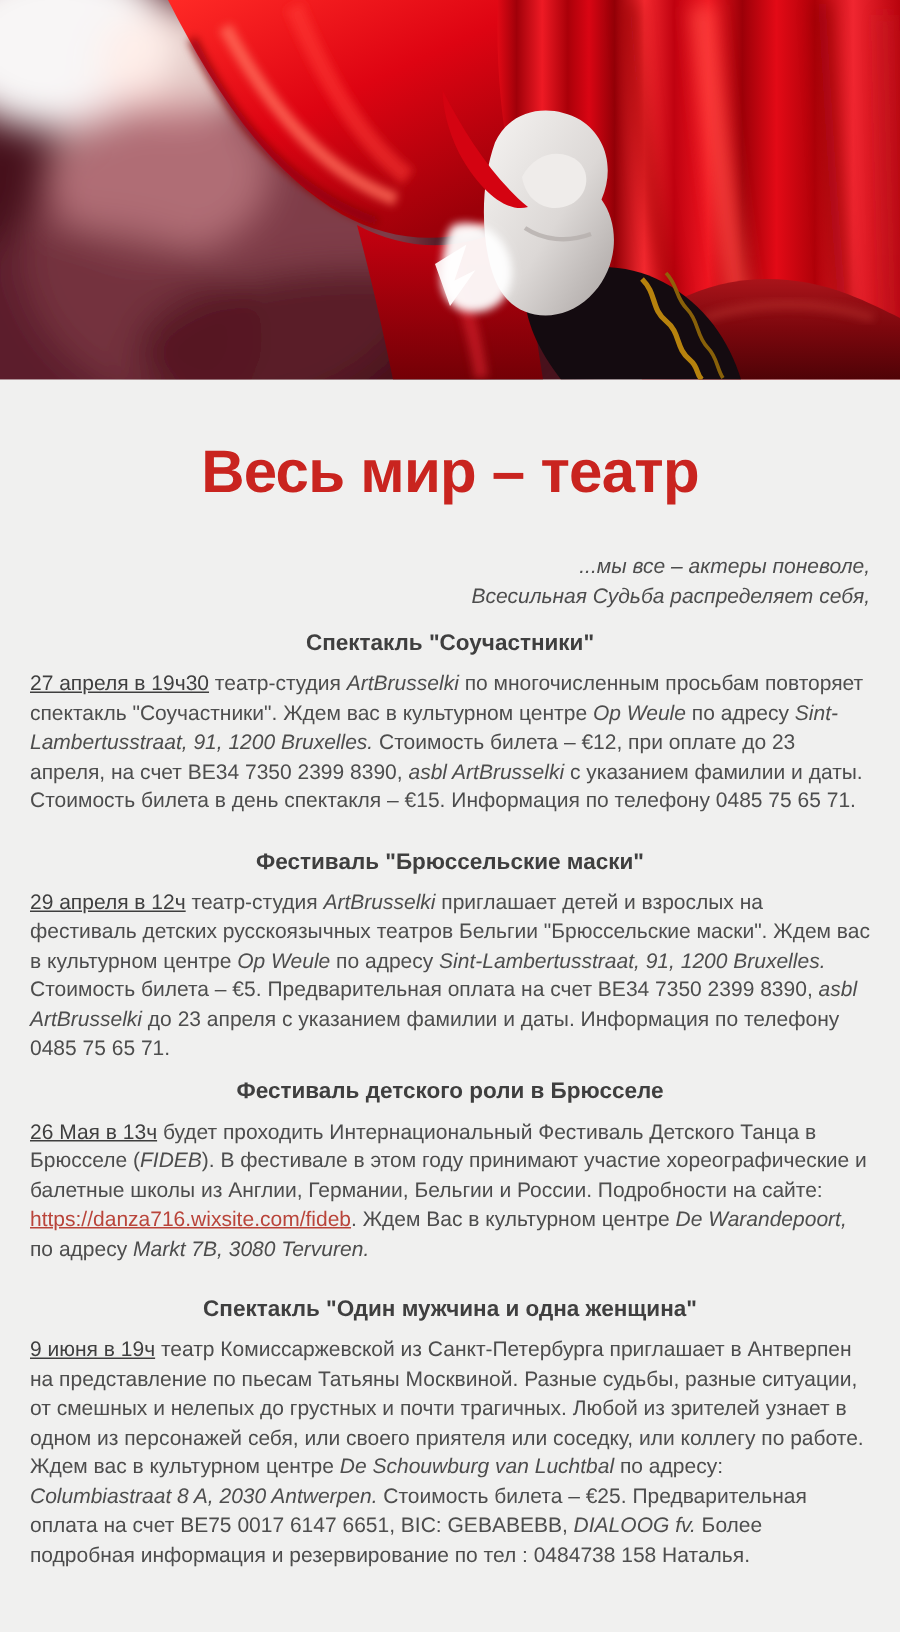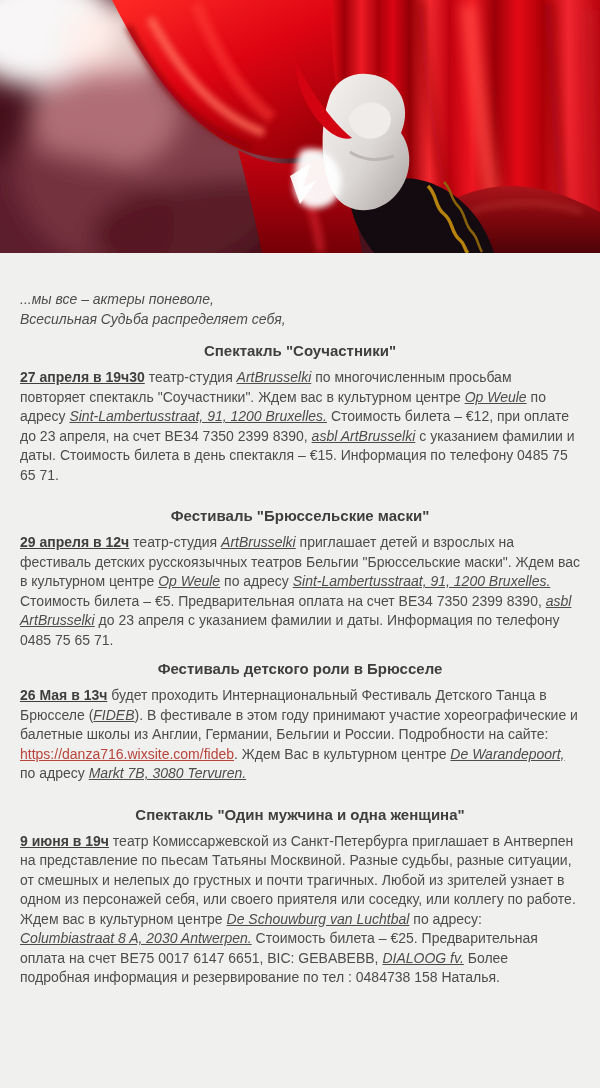--- a/index.html
+++ b/index.html
@@ -23,20 +23,21 @@
     margin:46px 0 0;
     text-align:center;
     color:var(--accent);
     font-size:40px;
     line-height:32px;
     font-weight:bold;
     letter-spacing:-0.5px;
   }
   .quote{
     margin-top:36px;
+    text-align:right;
     font-style:italic;
     font-size:14px;
     line-height:20px;
     color:var(--body);
   }
   .quote-author{padding-right:8px;}
   .section{margin-top:21px;}
   .section.s1{margin-top:12px;}
   .section.s3{margin-top:9px;}
   .section h3{
@@ -45,22 +46,22 @@
     font-size:15px;
     line-height:20px;
     font-weight:bold;
     color:var(--heading);
   }
   .section p{
     margin:7px 0 0;
     font-size:14px;
     line-height:19.5px;
   }
-  .bu{font-weight:bold;text-decoration:underline;color:var(--heading);margin-top:33px;}
-  .it{font-style:italic;text-decoration:underline;}
+  .bu{font-weight:normal;text-decoration:underline;color:var(--heading);margin-top:33px;}
+  .it{font-style:italic;}
   a.link{color:var(--link);text-decoration:underline;cursor:pointer;}
 </style>
 </head>
 <body>
 
 <div class="page">
 
   <div class="hero">
     <svg width="600" height="253" viewBox="0 0 600 253" preserveAspectRatio="none">
       <defs>
@@ -165,20 +166,21 @@
         <g fill="#ffffff">
           <path d="M302,150 C319,145 335,155 340,172 C345,190 336,206 319,208 C303,210 292,198 294,181 C296,166 297,155 302,150 Z" opacity="0.95" filter="url(#b3)"></path>
           <path d="M290,176 L311,163 L303,187 L317,180 L300,204 Z" opacity="0.9"></path>
         </g>
         <path d="M295,60 C310,90 330,120 352,138 C338,142 320,128 306,102 C299,88 295,72 295,60 Z" fill="#d40311"></path>
       </g>
     </svg>
   </div>
 
   <div class="content">
+    <h1 class="title">Весь мир – театр</h1>
 
     <div class="quote">
       <div class="quote-line">...мы все – актеры поневоле,</div>
       <div class="quote-line">Всесильная Судьба распределяет себя,</div>
     </div>
 
     <div id="sections">
         <section class="section s1">
           <h3>Спектакль "Соучастники"</h3>
           <p><span class="bu">27 апреля в 19ч30</span><span class="tx"> театр-студия </span><span class="it">ArtBrusselki</span><span class="tx"> по многочисленным просьбам повторяет спектакль "Соучастники". Ждем вас в культурном центре </span><span class="it">Op Weule</span><span class="tx"> по адресу </span><span class="it">Sint-Lambertusstraat, 91, 1200 Bruxelles.</span><span class="tx"> Стоимость билета – €12, при оплате до 23 апреля, на счет BE34 7350 2399 8390, </span><span class="it">asbl ArtBrusselki</span><span class="tx"> с указанием фамилии и даты. Стоимость билета в день спектакля – €15. Информация по телефону 0485 75 65 71.</span></p>

